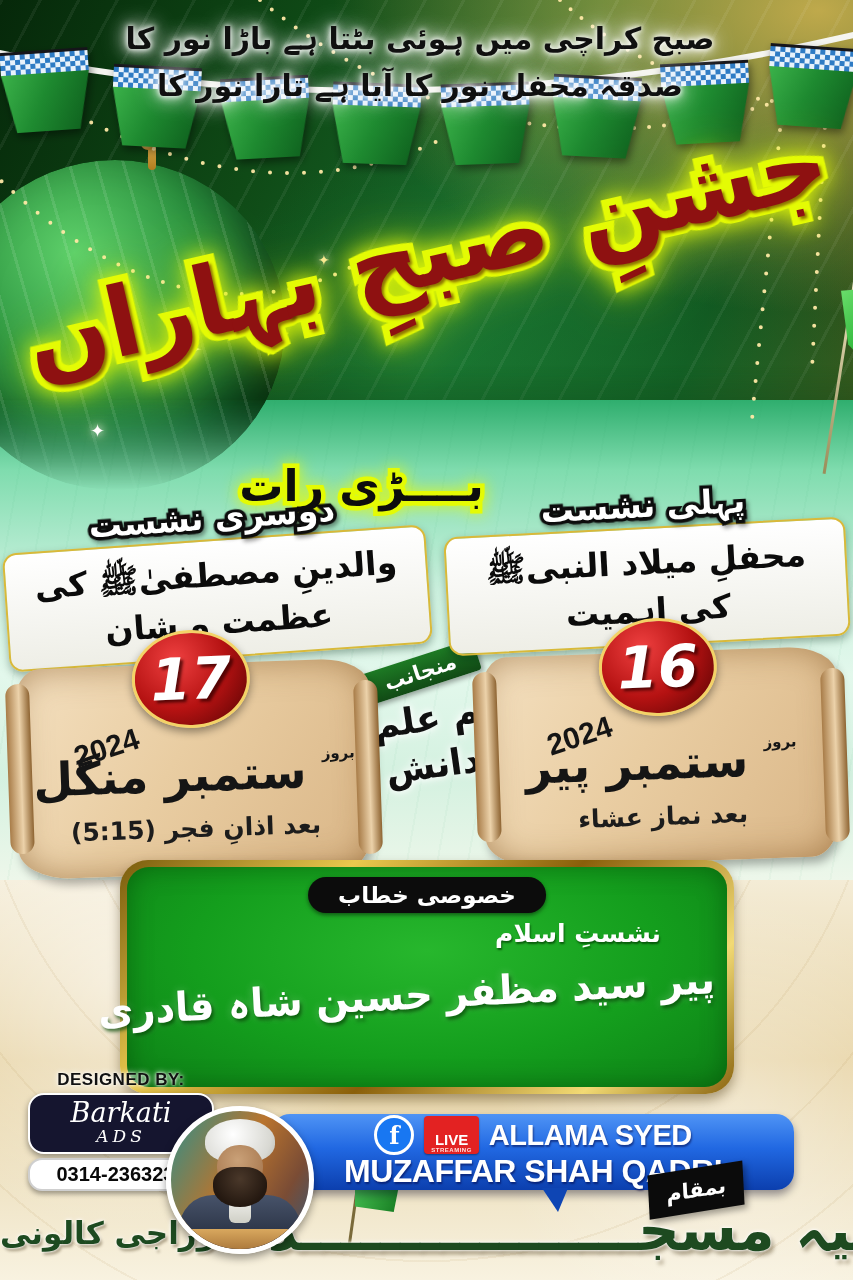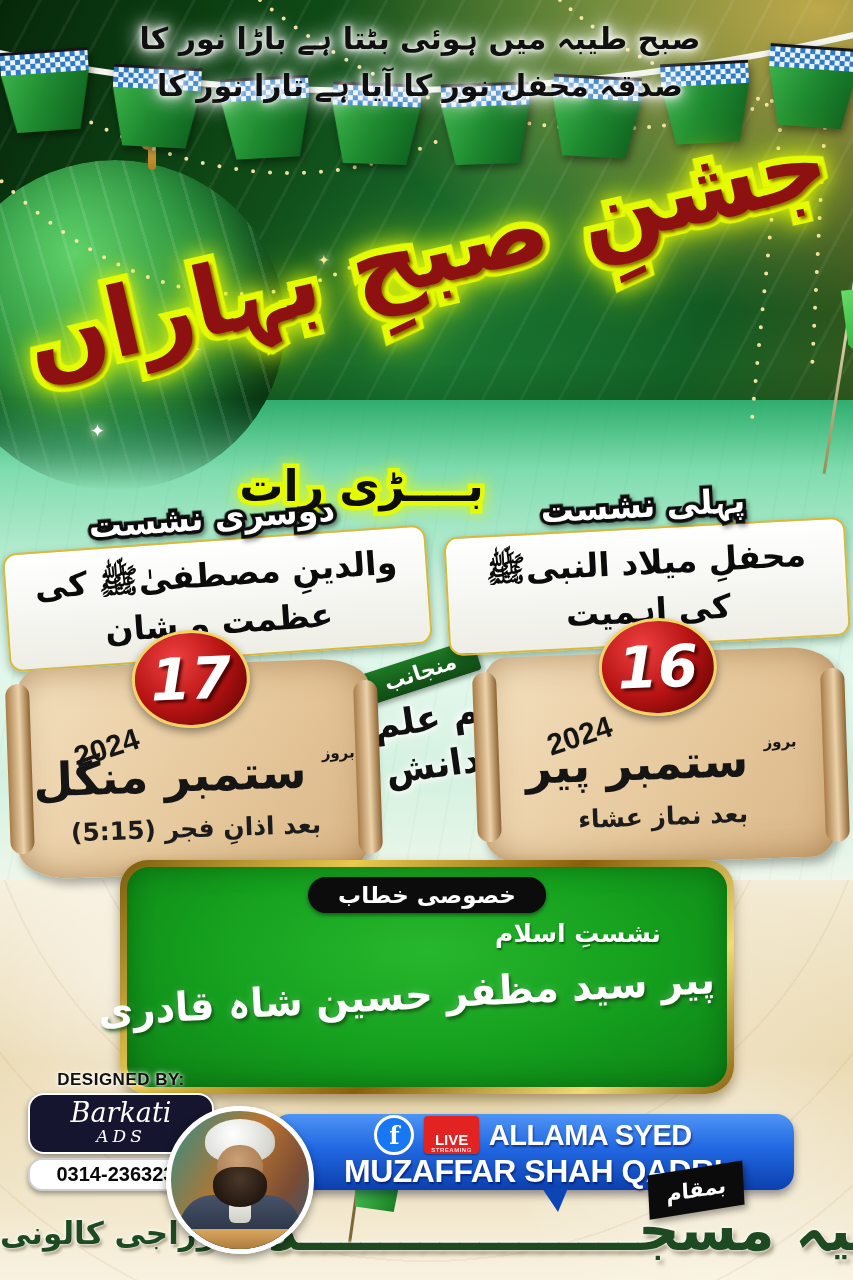--- a/index.html
+++ b/index.html
@@ -292,21 +292,21 @@
         <div class="band"></div>
         <div class="cloth"></div>
       </div>
     <div class="flag" style="left:768px;top:46px;transform:rotate(4deg);">
         <div class="band"></div>
         <div class="cloth"></div>
       </div>
   </div>
 
   <div class="poetry">
-    <div class="line ur glow-white">صبح طیبہ میں ہوئی بٹتا ہے باڑا نور کا</div>
+    <div class="line ur glow-white">صبح کراچی میں ہوئی بٹتا ہے باڑا نور کا</div>
     <div class="line ur glow-white">صدقہ محفل نور کا آیا ہے تارا نور کا</div>
   </div>
 
   <div class="title-wrap">
     <span class="outline-wrap neon ur">
       <span class="stroke">جشنِ صبحِ بہاراں</span>
       <span class="fill">جشنِ صبحِ بہاراں</span>
     </span>
   </div>
 

